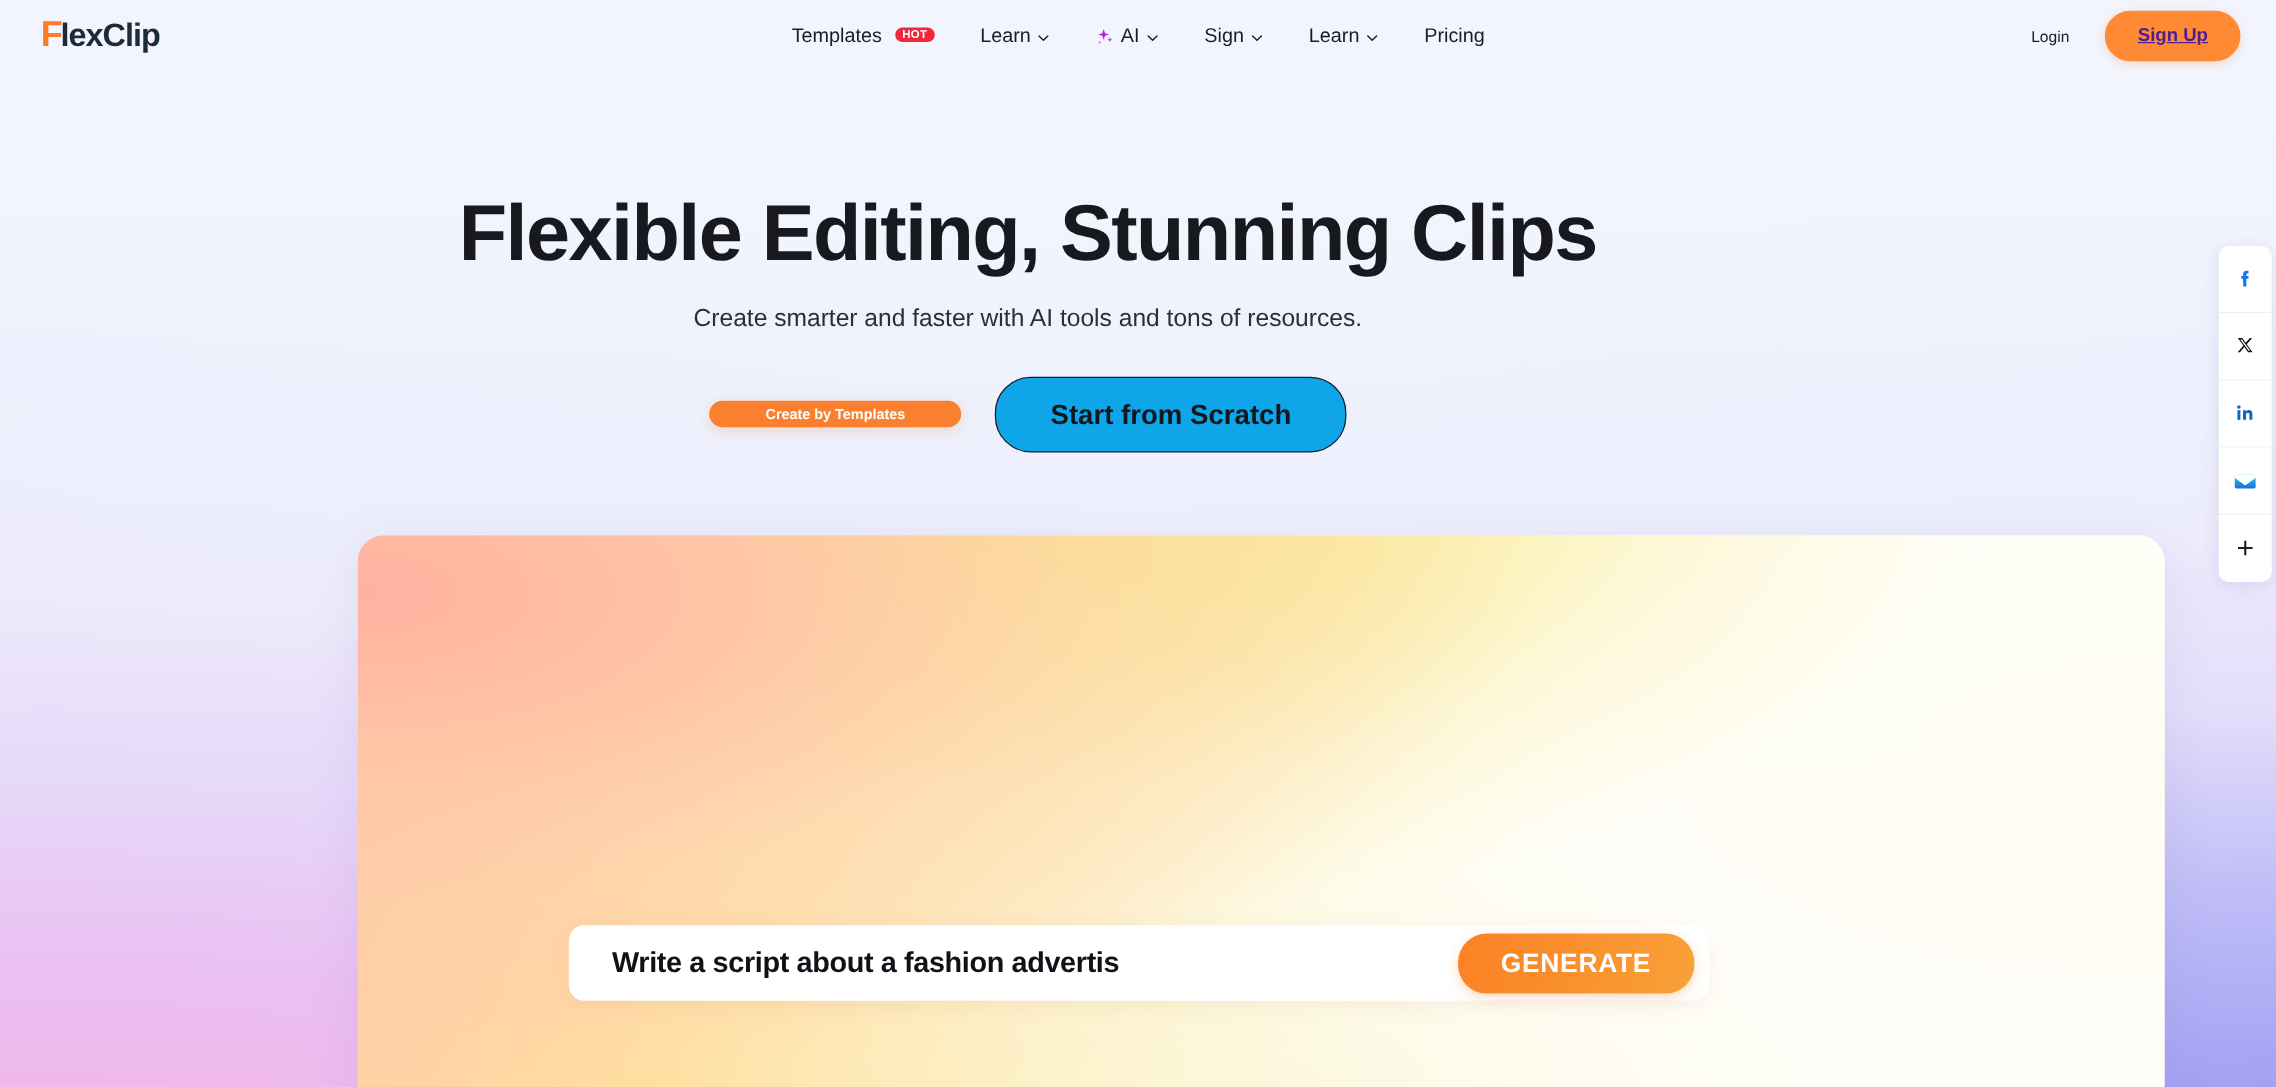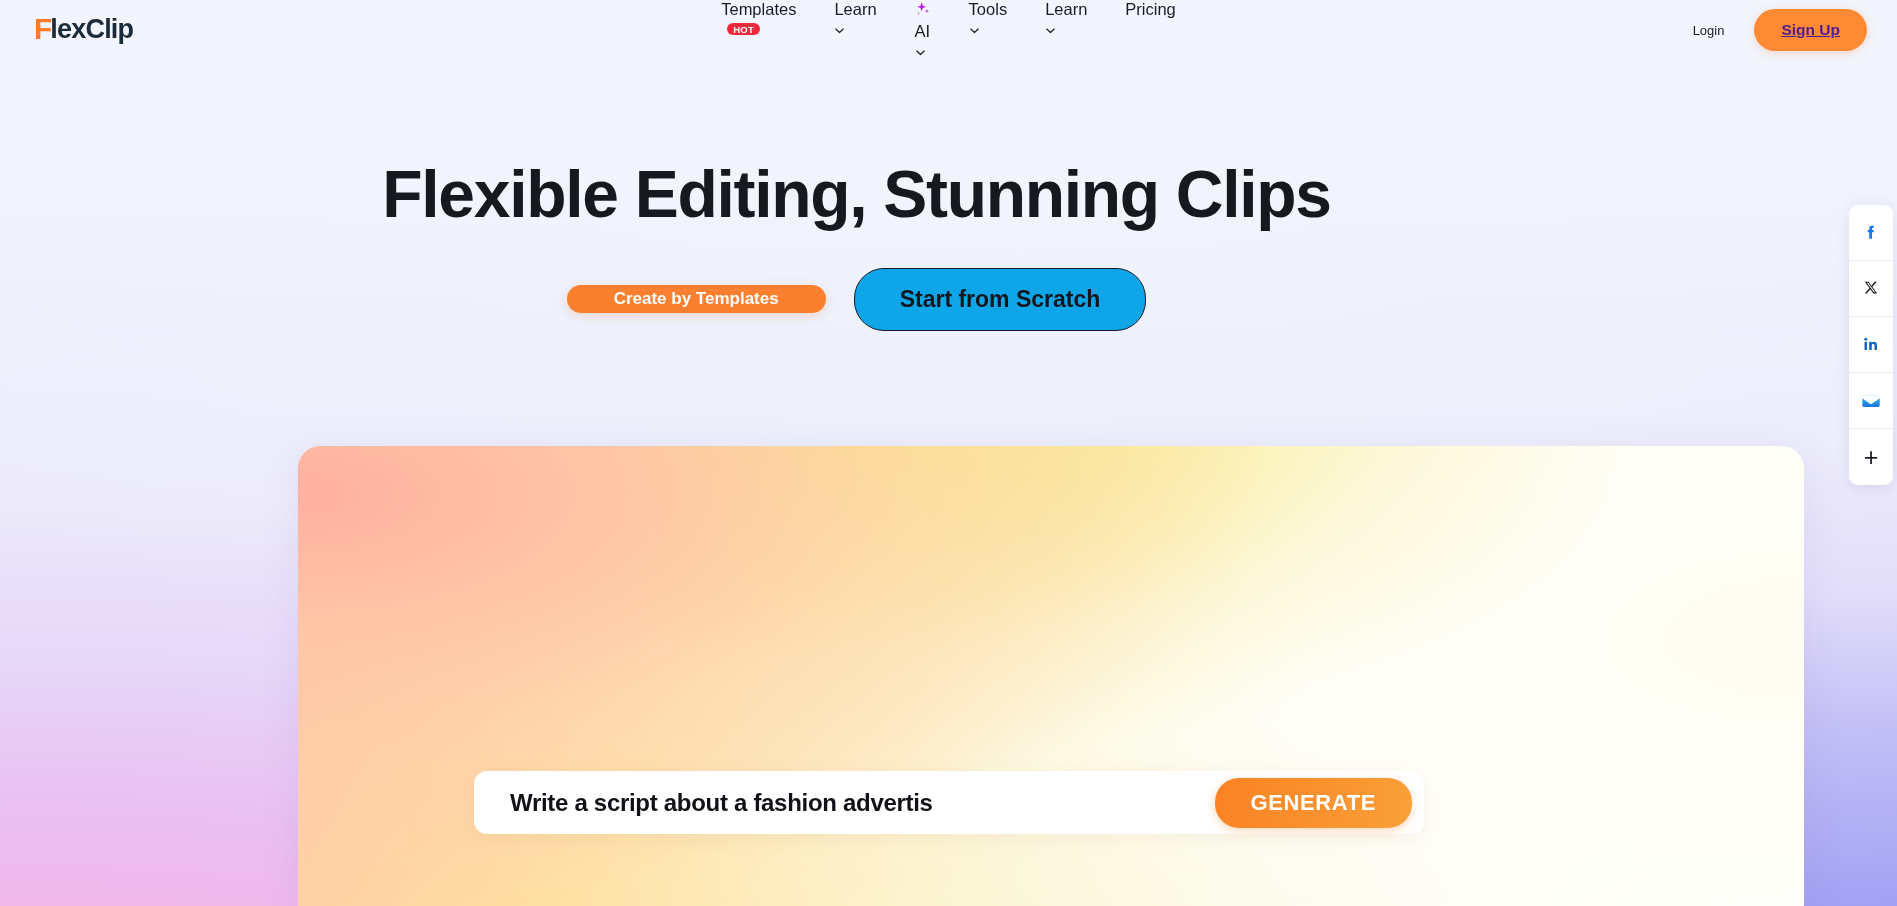--- a/index.html
+++ b/index.html
@@ -47,25 +47,24 @@
     font-size:27px; font-weight:bold; color:#1c2b3a;
     line-height:30px; letter-spacing:-0.8px;
     margin-left:-2px;
   }
 
   #nav {
     position:absolute; left:0; top:0; width:1897px; height:60px;
     display:flex; align-items:center; justify-content:center; gap:0;
   }
   .nav-item {
-    display:flex; align-items:flex-start; gap:5px;
+    display:flex; align-items:center; gap:5px;
     font-size:16.5px; color:#1b1b2b;
     padding:0 19px; height:60px; cursor:pointer;
     white-space:nowrap;
-    flex-direction:column;
   }
   .nav-item .caret {
     display:inline-block; width:11px; height:11px; position:relative; top:1px;
   }
   .nav-item .caret svg { display:block; }
   .hot-badge {
     display:inline-block;
     background:#f0283c; color:#fff;
     font-size:9.5px; font-weight:bold; letter-spacing:0.3px;
     padding:2px 6px 0; border-radius:9px;
@@ -103,21 +102,21 @@
   #hero-sub {
     margin-top:22px;
     font-size:20.5px; color:#2e2e38; font-weight:400;
   }
   #hero-actions {
     margin-top:36px;
     display:flex; align-items:center; justify-content:center; gap:28px;
   }
   #btn-templates {
     background:#fa8030; color:#fff;
-    font-size:17px; font-weight:bold;
+    font-size:12px; font-weight:bold;
     border:none; border-radius:30px;
     padding:4px 47px; cursor:pointer;
     font-family:"Liberation Sans", sans-serif;
     box-shadow:0 3px 12px rgba(250,128,48,0.24);
   }
   #btn-scratch {
     background:#0ea5e9; color:#16161d;
     font-size:23px; font-weight:bold;
     border:1.4px solid #1a1a22; border-radius:30px;
     padding:17px 45px; cursor:pointer;
@@ -222,21 +221,21 @@
       </span>
       <span>AI</span>
       <span class="caret">
         <svg width="11" height="11" viewBox="0 0 12 12">
             <path d="M2 4.4 L6 8.2 L10 4.4" fill="none" stroke="#1b1b2b" stroke-width="1.3" stroke-linecap="round" stroke-linejoin="round"></path>
           </svg>
       </span>
     </div>
 
     <div class="nav-item">
-      <span>Tools</span>
+      <span>Sign</span>
       <span class="caret">
         <svg width="11" height="11" viewBox="0 0 12 12">
             <path d="M2 4.4 L6 8.2 L10 4.4" fill="none" stroke="#1b1b2b" stroke-width="1.3" stroke-linecap="round" stroke-linejoin="round"></path>
           </svg>
       </span>
     </div>
 
     <div class="nav-item">
       <span>Learn</span>
       <span class="caret">
@@ -253,20 +252,21 @@
   </nav>
 
   <div id="auth">
     <span id="login-link">Login</span>
     <button id="signup-btn">Sign Up</button>
   </div>
 </div>
 
 <div id="hero">
   <h1 id="hero-title">Flexible Editing, Stunning Clips</h1>
+  <p id="hero-sub">Create smarter and faster with AI tools and tons of resources.</p>
   <div id="hero-actions">
     <button id="btn-templates">Create by Templates</button>
     <button id="btn-scratch">Start from Scratch</button>
   </div>
 </div>
 
 <div id="hero-card">
   <div id="prompt-bar">
     <span id="prompt-text">Write a script about a fashion advertis</span>
     <button id="generate-btn">GENERATE</button>

